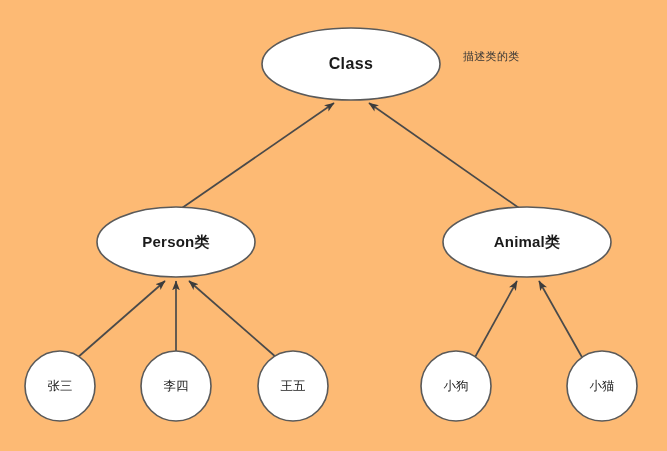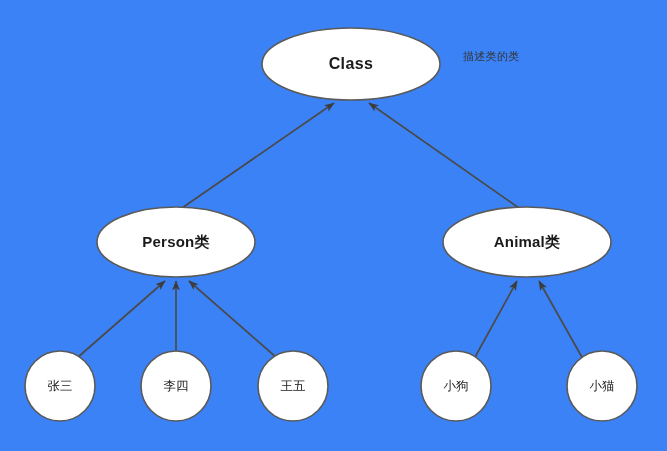--- a/index.html
+++ b/index.html
@@ -8,21 +8,21 @@
     padding: 0;
     background: #000000;
   }
   body {
     font-family: "Liberation Sans", "DejaVu Sans", sans-serif;
   }
   #canvas {
     position: relative;
     width: 667px;
     height: 451px;
-    background: #3b82f6;
+    background: #fdba74;
     overflow: hidden;
   }
   #diagram-svg {
     position: absolute;
     left: 0;
     top: 0;
     width: 667px;
     height: 451px;
     display: block;
   }

